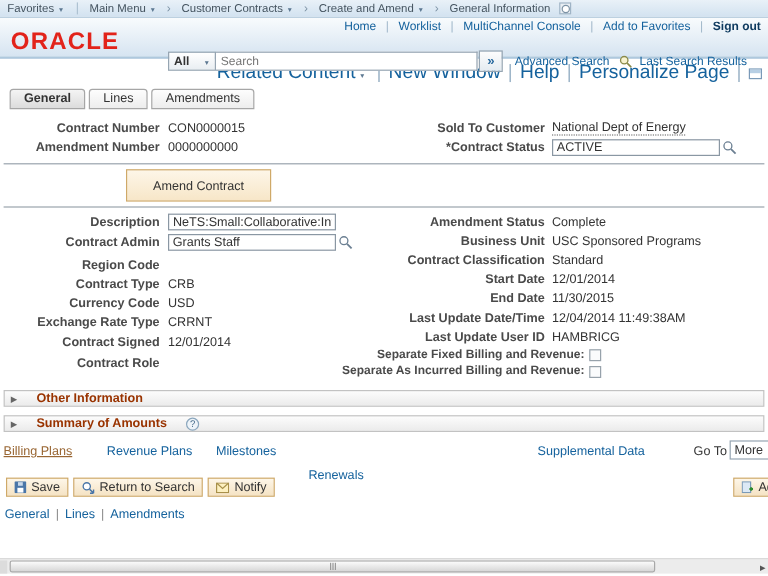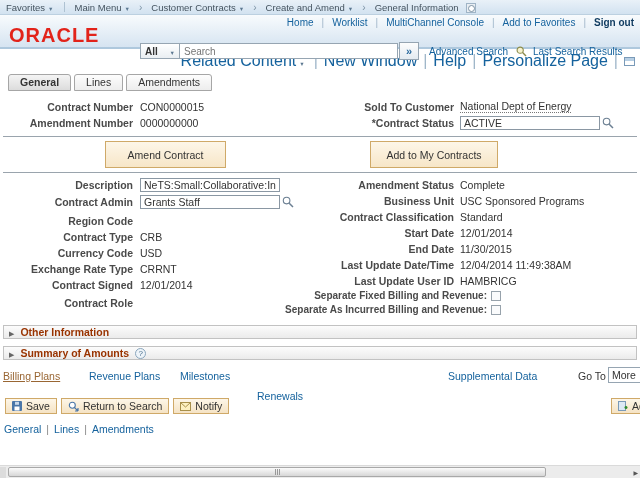--- a/index.html
+++ b/index.html
@@ -9,21 +9,21 @@
     font-size: 11px; color:#333; background:#fff;
     position:relative; overflow:hidden;
   }
   
   .bcbar {
     height:15px; background:linear-gradient(#e9f1f8,#d2e2f0);
     border-bottom:1px solid #bcd0e0;
     display:flex; align-items:center; padding:0 6px;
     font-size:9.5px; color:#44535f; white-space:nowrap;
   }
-  .bc-item { display:flex; align-items:flex-end; gap:3px; cursor:default; }
+  .bc-item { display:flex; align-items:flex-start; gap:3px; cursor:default; }
   .caret::before { content:"▼"; font-size:5.5px; color:#5c7891; }
   .bc-div { border-left:1px solid #aec2d2; height:10px; margin:0 10px; }
   .bc-sep::before { content:"›"; color:#7d93a5; font-size:10px; margin:0 9px; }
   .page-ico { width:10px; height:10px; margin-left:4px; display:inline-block;
     background:#e9eef3; border:1px solid #9fb4c6; position:relative; }
   .page-ico::after{ content:""; position:absolute; left:1px; top:1px; width:5px; height:5px;
     border:1px solid #7d93a5; border-radius:50%; background:#fff; }
   
   .header { height:34px; background:linear-gradient(#f8fbfd,#d6e4f1);
     border-bottom:2px solid #aec8dd; position:relative; }
@@ -81,21 +81,21 @@
   .amend { width:121px; }
   .addmy { width:128px; margin-left:144px; }
   .formmain { display:flex; margin-top:5px; }
   .gap-top { margin-top:5px; }
   .cbrow { display:flex; align-items:center; justify-content:flex-end; margin:0 136px 3px 0; }
   .cblbl { font-weight:bold; color:#4a4a4a; font-size:10px; white-space:nowrap; padding-right:4px; }
   .cbox { width:10px; height:10px; border:1px solid #97a2ab; background:#fafbfc; cursor:pointer; flex:none; }
   
   .sections { margin:7px 3px 0 3px; }
   .secbar { height:14px; border:1px solid #c2c2c2; background:linear-gradient(#fcfcfc,#ebebeb);
-    display:flex; align-items:center; gap:6px; padding:0 5px; margin-bottom:7px; cursor:pointer; }
+    display:flex; align-items:center; gap:16px; padding:0 5px; margin-bottom:7px; cursor:pointer; }
   .tri::before { content:"▶"; font-size:7px; color:#666; }
   .sectitle { font-weight:bold; font-size:10.5px; }
   .helpico { width:11px; height:11px; border:1px solid #8aa6bd; border-radius:50%;
     background:#eef4f9; color:#4a6f8d; font-size:8px; display:flex; align-items:center;
     justify-content:center; cursor:pointer; }
   .helpico::before { content:"?"; }
   
   .flinks { position:relative; height:15px; margin-top:10px; font-size:10.5px; }
   .flinks .fl { position:absolute; top:0; white-space:nowrap; }
   .fl0 { left:3px; color:#996633 !important; text-decoration:underline; }
@@ -225,21 +225,20 @@
         <line x1="7.2" y1="7.2" x2="11" y2="11" stroke="#6b7f92" stroke-width="1.5"></line>
       </svg>
     </div>
   </div>
 </div>
 
 <div class="hline"></div>
 
 <div class="btnrow">
   <button class="pill-btn amend">Amend Contract</button>
-  <button class="pill-btn addmy">Add to My Contracts</button>
 </div>
 
 <div class="hline"></div>
 
 <div class="formmain">
   <div class="col-l">
     <div class="row">
       <span class="lbl">Description</span>
       <input class="tinput w140" type="text" value="NeTS:Small:Collaborative:Infra" style="">
     </div>

